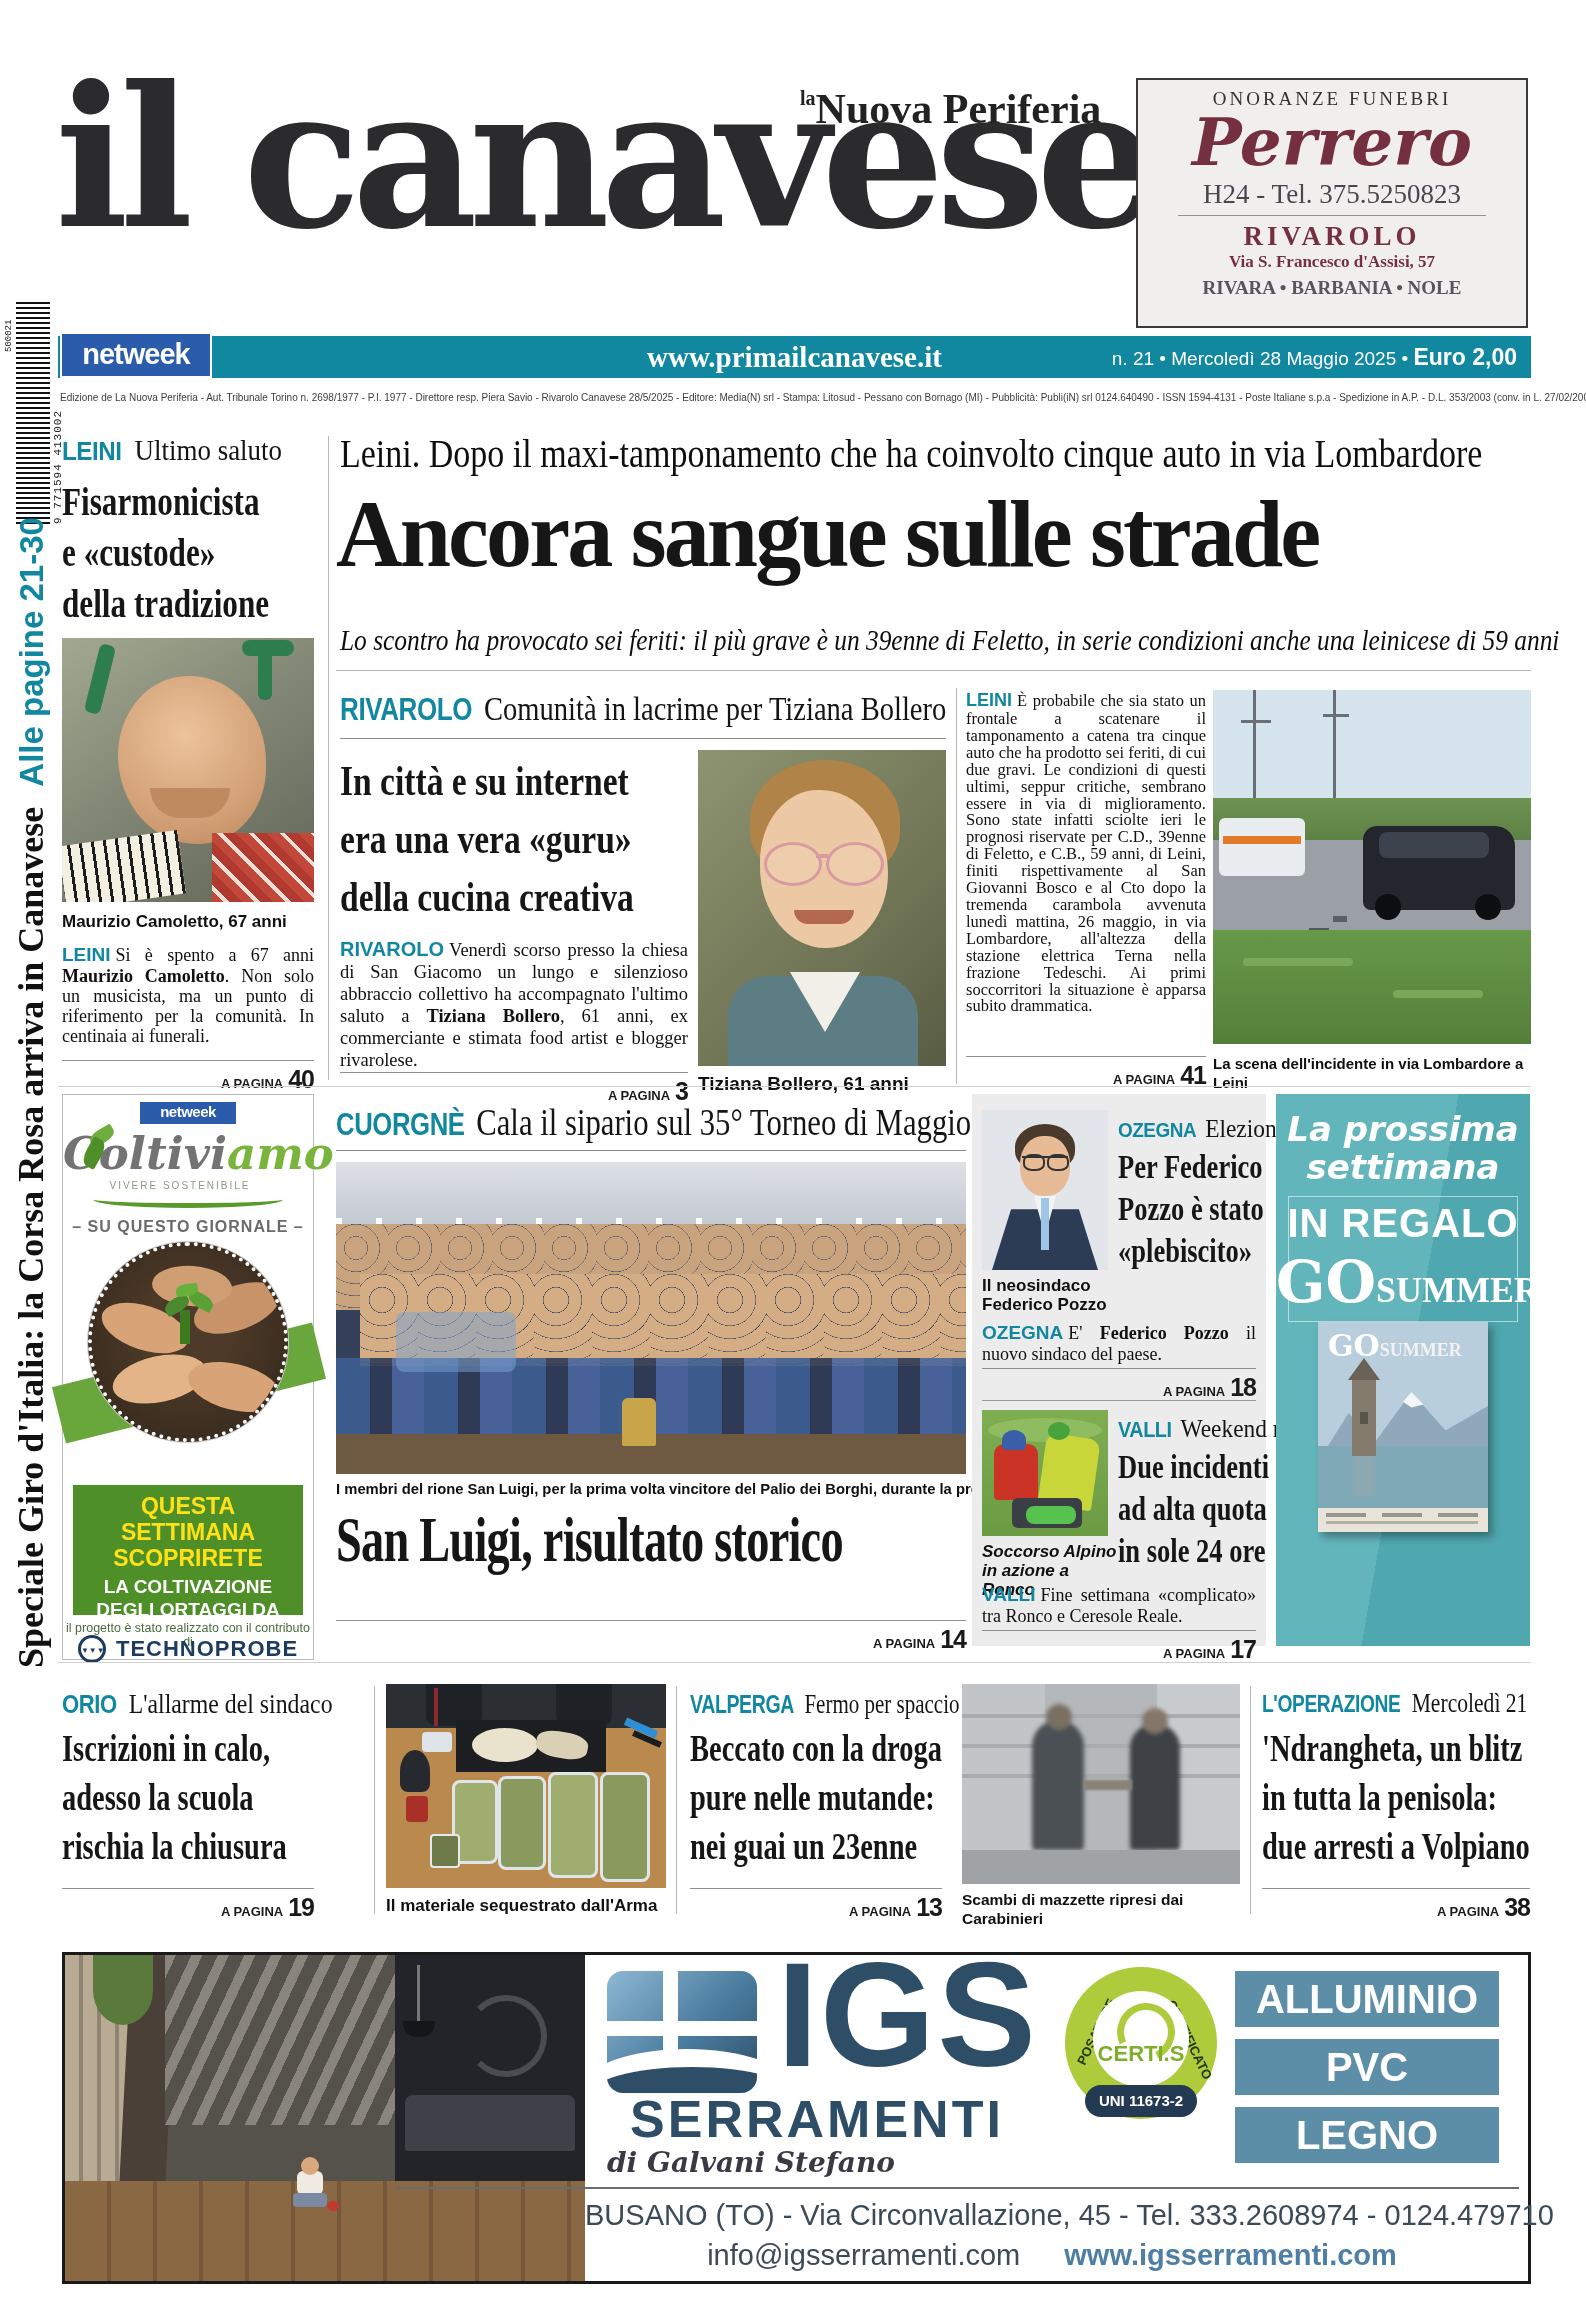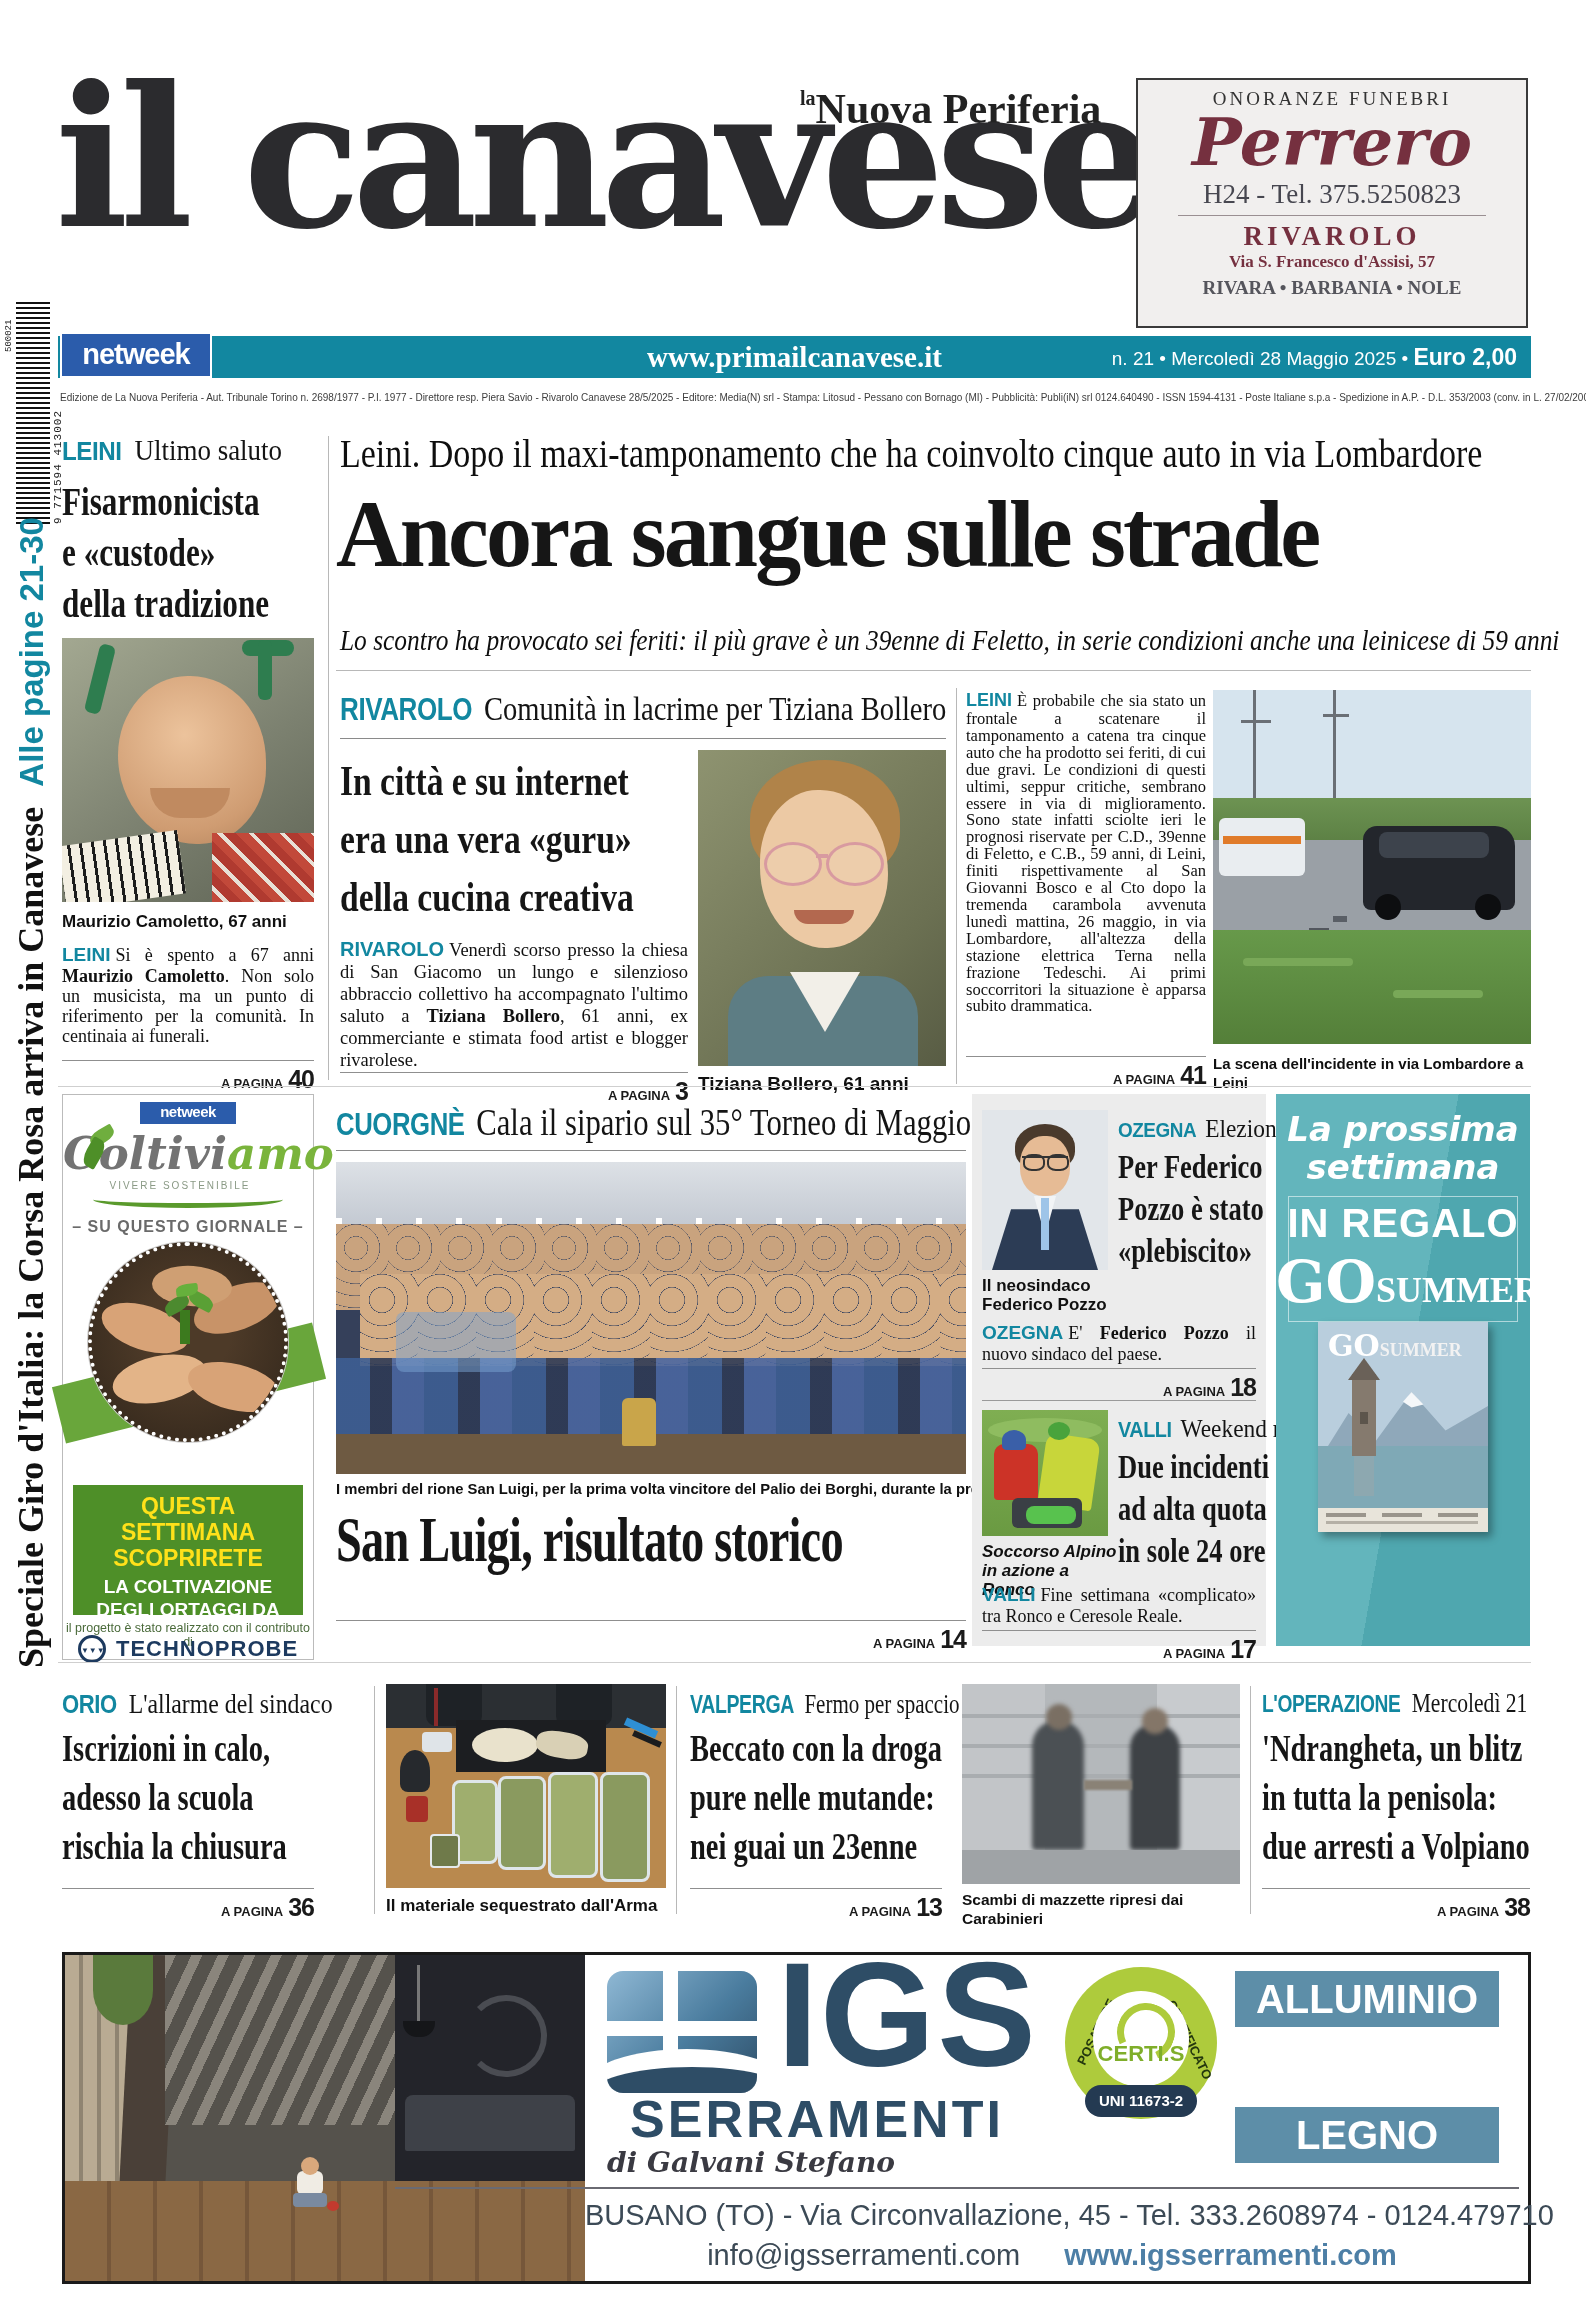--- a/index.html
+++ b/index.html
@@ -332,21 +332,21 @@
   <div class="abs nw" style="left:62px;top:1690px;transform:scaleX(.85);transform-origin:0 0;">
     <span class="lbl">ORIO</span>
     <span class="kick" style="font-size:28px;">L'allarme del sindaco</span>
   </div>
   <div class="abs" style="left:62px;top:1724px;width:330px;transform:scaleX(.77);transform-origin:0 0;">
     <div class="hl nw" style="font-size:37px;line-height:49px;">Iscrizioni in calo,</div>
     <div class="hl nw" style="font-size:37px;line-height:49px;">adesso la scuola</div>
     <div class="hl nw" style="font-size:37px;line-height:49px;">rischia la chiusura</div>
   </div>
   <div class="abs pag" style="left:62px;top:1888px;width:252px;">
-    <span>A PAGINA</span><span class="n">36</span>
+    <span>A PAGINA</span><span class="n">19</span>
   </div>
   <div class="vr" style="left:374px;top:1686px;height:228px;"></div>
 
   <div class="ph" style="left:386px;top:1684px;width:280px;height:204px;background:#b9894e;">
     <div style="left:0;top:0;width:280px;height:44px;background:#2b2f33;"></div>
     <div style="left:40px;top:0;width:56px;height:42px;background:#1e2226;border-radius:0 0 10px 10px;"></div>
     <div style="left:170px;top:0;width:56px;height:42px;background:#1e2226;border-radius:0 0 10px 10px;"></div>
     <div style="left:48px;top:4px;width:4px;height:38px;background:#8a2a2a;"></div>
     <div style="left:70px;top:36px;width:150px;height:52px;background:#1c1e21;"></div>
     <div style="left:86px;top:44px;width:66px;height:34px;background:#e9e2cc;border-radius:50%;"></div>
@@ -445,20 +445,22 @@
                   transform:rotate(64deg);transform-origin:50% 50%;width:70px;text-align:center;">CERTIFICATO</div>
       <div style="position:absolute;left:28px;top:24px;width:96px;height:96px;border-radius:50%;background:#fff;"></div>
       <div style="position:absolute;left:52px;top:36px;width:44px;height:44px;border:7px solid #aecb3c;border-radius:50%;border-bottom-color:transparent;transform:rotate(20deg);"></div>
       <div class="nw" style="position:absolute;left:28px;top:74px;width:96px;text-align:center;font:700 22px 'Liberation Sans',sans-serif;color:#7fae2a;">CERTI.S</div>
       <div style="position:absolute;left:20px;top:118px;width:112px;height:32px;border-radius:16px;background:#243a52;
                   color:#fff;font:700 15px/32px 'Liberation Sans',sans-serif;text-align:center;">UNI 11673-2</div>
     </div>
 
     <div class="abs" style="left:1170px;top:16px;width:264px;height:56px;background:#5d8ea8;color:#fff;
                 font:700 40px/56px 'Liberation Sans',sans-serif;text-align:center;">ALLUMINIO</div>
+    <div class="abs" style="left:1170px;top:84px;width:264px;height:56px;background:#5d8ea8;color:#fff;
+                font:700 40px/56px 'Liberation Sans',sans-serif;text-align:center;">PVC</div>
     <div class="abs" style="left:1170px;top:152px;width:264px;height:56px;background:#5d8ea8;color:#fff;
                 font:700 40px/56px 'Liberation Sans',sans-serif;text-align:center;">LEGNO</div>
     <div style="position:absolute;left:330px;top:232px;width:1124px;height:2px;background:#6a6a72;"></div>
     <div class="abs nw" style="left:520px;top:246px;width:934px;text-align:center;font:400 29px/1 'Liberation Sans',sans-serif;color:#3c4a56;">BUSANO (TO) - Via Circonvallazione, 45 -  Tel. 333.2608974 - 0124.479710</div>
     <div class="abs nw" style="left:520px;top:284px;width:934px;text-align:center;">
       <span style="font:400 29px 'Liberation Sans',sans-serif;color:#3c4a56;margin-right:40px;">info@igsserramenti.com</span>
       <span style="font:700 29px 'Liberation Sans',sans-serif;color:#4d7fa6;">www.igsserramenti.com</span>
     </div>
   </div>
 

